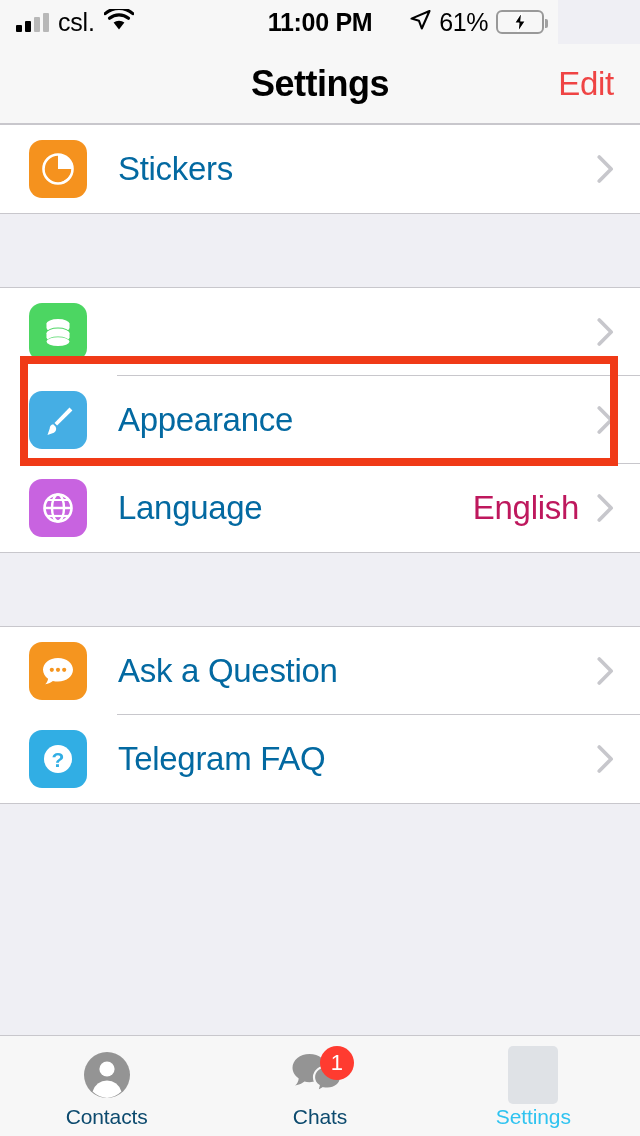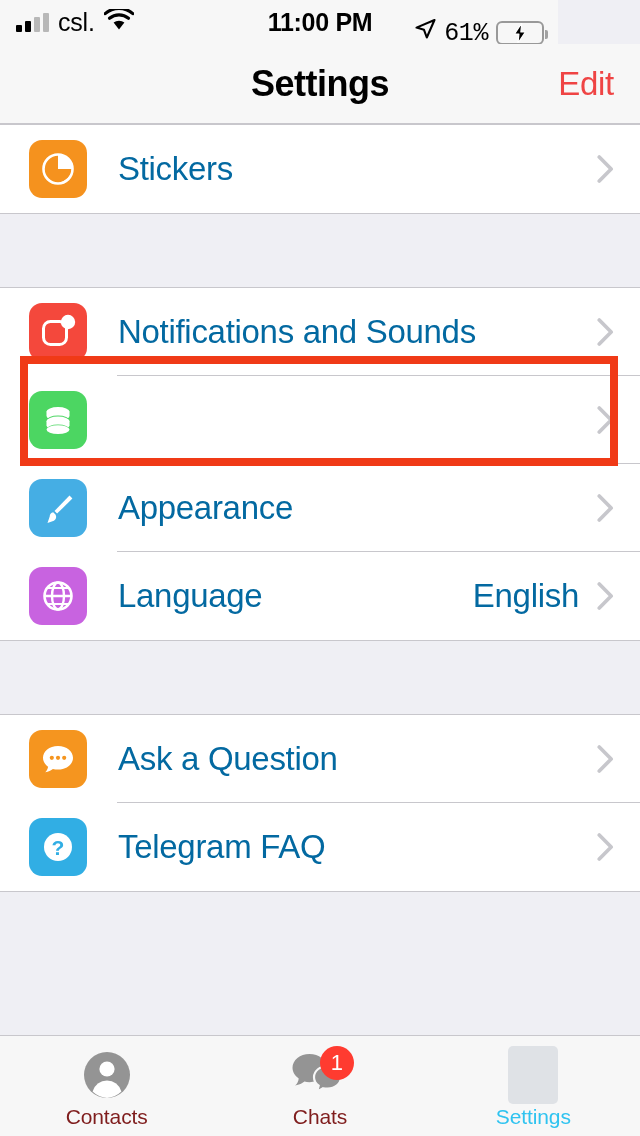--- a/index.html
+++ b/index.html
@@ -25,22 +25,22 @@
   }
   .sb-left {
     position: absolute; left: 16px; top: 0; height: 44px;
     display: flex; align-items: center; gap: 9px;
   }
   .sb-center {
     position: absolute; left: 0; width: 640px; top: 0; height: 44px;
     display: flex; align-items: center; justify-content: center;
   }
   .sb-right {
-    position: absolute; right: 14px; top: 11px; height: 44px;
-    display: flex; align-items: center; gap: 8px; font-family: Liberation Mono, monospace;
+    position: absolute; right: 14px; top: 0; height: 44px;
+    display: flex; align-items: center; gap: 8px;
   }
   .bars { display: flex; align-items: flex-end; gap: 3px; height: 20px; }
   .bars i { display: block; width: 6px; background: #000; border-radius: 1px; }
   .bars i:nth-child(1) { height: 7px; }
   .bars i:nth-child(2) { height: 11px; }
   .bars i:nth-child(3) { height: 15px; background: #B8B8B8; }
   .bars i:nth-child(4) { height: 19px; background: #B8B8B8; }
   .carrier { font-size: 25px; font-weight: 500; letter-spacing: -0.2px; }
   .clock { font-size: 25px; font-weight: 600; letter-spacing: -0.3px; }
   .pct { font-size: 25px; font-weight: 500; letter-spacing: -0.4px; }
@@ -117,21 +117,21 @@
     display: flex; align-items: center; justify-content: center;
     overflow: hidden;
   }
   .row-label {
     margin-left: 31px;
     font-size: 33px; color: #0369a1; letter-spacing: -0.3px;
     white-space: nowrap;
   }
   .row-value {
     margin-left: auto;
-    font-size: 33px; color: #0369a1; letter-spacing: -0.3px;
+    font-size: 33px; color: #be185d; letter-spacing: -0.3px;
   }
   .chevron {
     margin-left: auto; margin-right: 26px;
     width: 17px; height: 30px; flex: 0 0 17px;
   }
   .row-value + .chevron { margin-left: 18px; }
 
   
   .annot-box {
     position: absolute;
@@ -150,21 +150,21 @@
     border-top: 1px solid #C8C7CC;
     display: flex;
   }
   .tab {
     flex: 1 1 0;
     display: flex; flex-direction: column;
     align-items: center; justify-content: center;
     gap: 5px; padding-top: 6px;
   }
   .tab-icon { height: 50px; display: flex; align-items: center; justify-content: center; position: relative; }
-  .tab-label { font-size: 21px; color: #7f1d1d; letter-spacing: -0.1px; }
+  .tab-label { font-size: 21px; color: #0c4a6e; letter-spacing: -0.1px; }
   .tab.active .tab-label { color: #2FC3F0; }
   .tab-placeholder {
     width: 50px; height: 58px; border-radius: 5px;
     background: #DFE2E6;
   }
   .badge {
     position: absolute; left: 31px; top: -4px;
     min-width: 34px; height: 34px; border-radius: 17px;
     background: #FF3B30; color: #fff;
     font-size: 22px; font-weight: 500;
@@ -236,33 +236,20 @@
           <path d="M1.6 1.5 L10 10 L1.6 18.5" fill="none" stroke="#C7C7CC" stroke-width="2.6" stroke-linecap="round" stroke-linejoin="round"></path>
         </svg>
 
       </div>
     </div>
 
     <div class="gap"></div>
 
     <div class="group">
 
-      <div class="row">
-        <span class="app-icon" style="background:#F4483C">
-          <svg width="42" height="42" viewBox="0 0 42 42">
-            <rect x="6.5" y="10.5" width="23" height="23" rx="7" fill="none" stroke="#fff" stroke-width="3"></rect>
-            <circle cx="31" cy="11" r="7.2" fill="#fff"></circle>
-          </svg>
-        </span>
-        <span class="row-label">Notifications and Sounds</span>
-        <svg class="chevron" viewBox="0 0 12 20">
-          <path d="M1.6 1.5 L10 10 L1.6 18.5" fill="none" stroke="#C7C7CC" stroke-width="2.6" stroke-linecap="round" stroke-linejoin="round"></path>
-        </svg>
-        <span class="sep"></span>
-      </div>
 
 
       <div class="row">
         <span class="app-icon" style="background:#4CD662">
           <svg width="38" height="38" viewBox="0 0 38 38">
             <ellipse cx="19" cy="10.5" rx="11.5" ry="4.4" fill="#fff"></ellipse>
             <path d="M7.5 10.5 v4.5 a11.5 4.4 0 0 0 23 0 v-4.5" fill="#fff"></path>
             <ellipse cx="19" cy="19" rx="11.5" ry="4.4" fill="#4CD662"></ellipse>
             <ellipse cx="19" cy="20" rx="11.5" ry="4.4" fill="#fff"></ellipse>
             <path d="M7.5 20 v4.5 a11.5 4.4 0 0 0 23 0 v-4.5" fill="#fff"></path>

